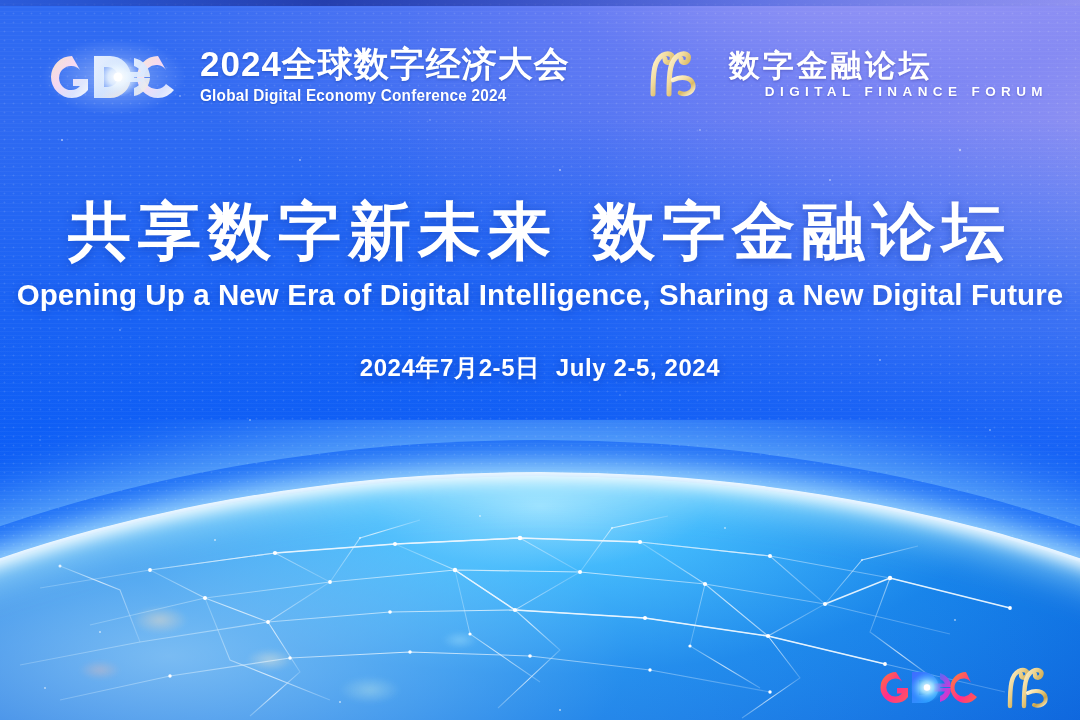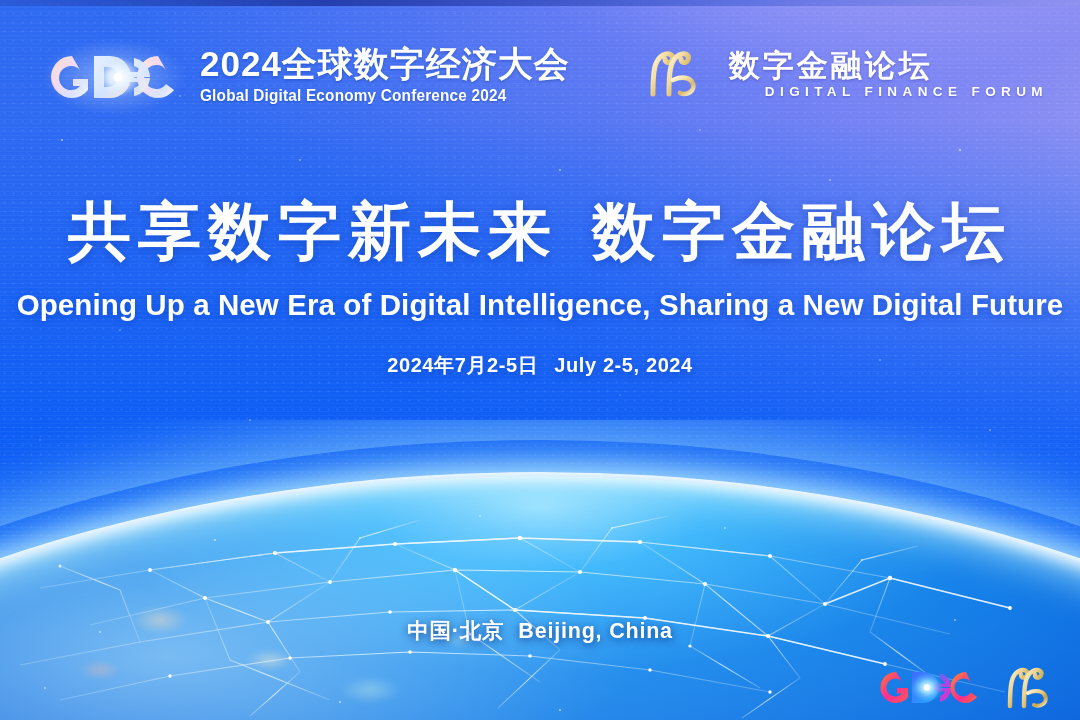--- a/index.html
+++ b/index.html
@@ -76,24 +76,24 @@
     text-shadow:0 1px 3px rgba(40,40,140,.4);}
   .dff-en{font-size:13.5px;font-weight:700;color:#fff;letter-spacing:5.4px;line-height:17px;white-space:nowrap;
     text-shadow:0 1px 2px rgba(40,40,140,.35);padding-left:36px;}
 
   
   .slogan{position:absolute;left:0;right:0;top:192px;text-align:center;}
   .slogan-cn{font-size:63px;font-weight:700;color:#fff;letter-spacing:7px;line-height:78px;
     white-space:nowrap;text-shadow:0 2px 10px rgba(8,48,160,.45);}
   .slogan-cn .gap{display:inline-block;width:34px;}
   .slogan-en{font-size:29.5px;font-weight:600;color:#fff;line-height:38px;white-space:nowrap;
-    letter-spacing:.1px;margin-top:16px;text-shadow:0 2px 8px rgba(8,48,160,.4);}
+    letter-spacing:.1px;margin-top:6px;text-shadow:0 2px 8px rgba(8,48,160,.4);}
 
   .dateline{position:absolute;left:0;right:0;top:352px;text-align:center;
-    font-size:20px;font-weight:600;color:#fff;letter-spacing:.6px;white-space:nowrap;
+    font-size:24px;font-weight:600;color:#fff;letter-spacing:.6px;white-space:nowrap;
     text-shadow:0 2px 8px rgba(8,48,160,.45);}
   .dateline .sp{display:inline-block;width:16px;}
 
   
   .loc{position:absolute;left:0;right:0;top:616px;text-align:center;
     font-size:21.5px;font-weight:600;color:#fff;letter-spacing:.8px;white-space:nowrap;
     text-shadow:0 2px 9px rgba(5,35,120,.75);}
   .loc .sp{display:inline-block;width:14px;}
 
   
@@ -285,21 +285,20 @@
     </div>
   </div>
 
   <div class="slogan">
     <div class="slogan-cn"><span>共享数字新未来</span><span class="gap"></span><span>数字金融论坛</span></div>
     <div class="slogan-en">Opening Up a New Era of Digital Intelligence, Sharing a New Digital Future</div>
   </div>
 
   <div class="dateline"><span>2024年7月2-5日</span><span class="sp"></span><span>July 2-5, 2024</span></div>
 
-  <div class="loc"><span>中国·北京</span><span class="sp"></span><span>Beijing, China</span></div>
 
   <div class="footmarks">
     <svg class="gdec-bot" viewBox="0 0 108 44">
       <defs>
         <linearGradient id="fg1" x1="0" y1="0" x2="1" y2="1">
           <stop offset="0%" stop-color="#ff7a2f"></stop>
             <stop offset="50%" stop-color="#ff2d8f"></stop>
             <stop offset="100%" stop-color="#ff5a5a"></stop>
         </linearGradient>
         <linearGradient id="fg2" x1="0" y1="0" x2="1" y2="1">

